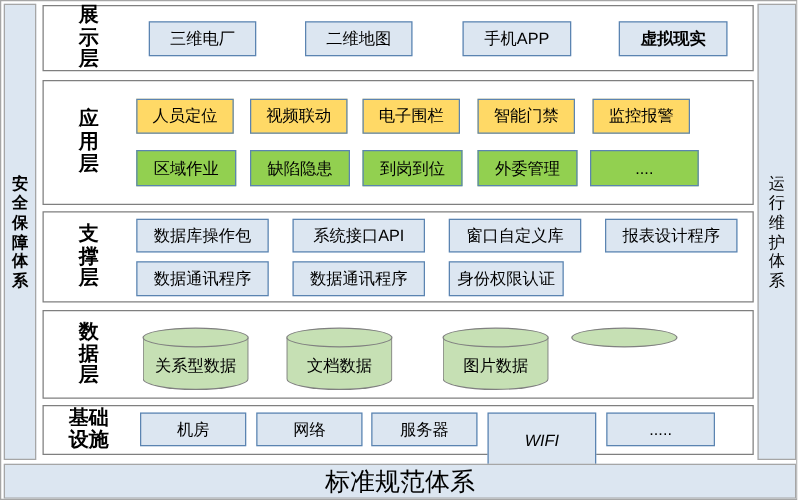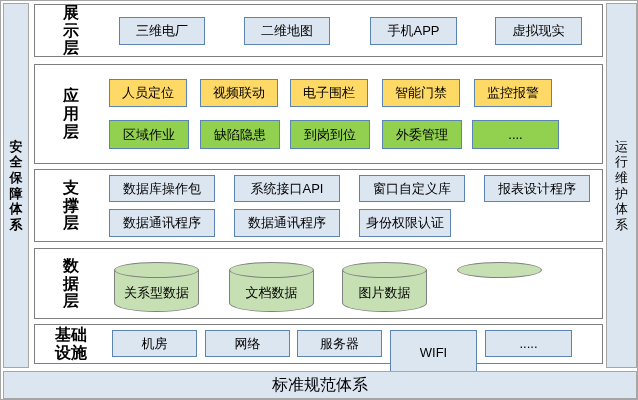--- a/index.html
+++ b/index.html
@@ -1,20 +1,20 @@
 <!DOCTYPE html>
 <html style="--panel_fill: #dce6f1; --panel_border: #a6a6a6; --layer_border: #7f7f7f; --box_blue_fill: #dce6f1; --box_border_blue: #5b84b1; --box_yellow_fill: #ffd966; --box_green_fill: #92d050; --cylinder_fill: #c6e0b4; --cylinder_border: #808080; --text_color: #000000;"><head>
 <meta charset="utf-8">
 <style>
   html,body{margin:0;padding:0;background:#fff;font-family:"Liberation Sans","DejaVu Sans",sans-serif;}
   .canvas{position:relative;width:638px;height:400px;background:#ffffff;border:1px solid var(--panel_border,#a6a6a6);box-sizing:border-box;overflow:hidden;color:var(--text_color,#000);}
   .side-bar{position:absolute;top:2px;width:26px;height:365px;background:var(--panel_fill,#dce6f1);border:1px solid var(--panel_border,#a6a6a6);box-sizing:border-box;display:flex;align-items:center;justify-content:center;}
   .side-bar.right{width:31px;}
   .vtext{width:1em;word-break:break-all;line-height:1.2;text-align:center;font-size:13px;}
-  .bottom-bar{position:absolute;left:2px;top:370px;width:634px;height:28px;background:var(--panel_fill,#dce6f1);border:1px solid var(--panel_border,#a6a6a6);box-sizing:border-box;display:flex;align-items:center;justify-content:center;font-size:16px;}
+  .bottom-bar{position:absolute;left:2px;top:370px;width:634px;height:28px;background:var(--panel_fill,#dce6f1);border:1px solid var(--panel_border,#a6a6a6);box-sizing:border-box;display:flex;align-items:center;justify-content:center;font-size:20px;}
   .layer{position:absolute;left:33px;width:569px;background:#fff;border:1.5px solid var(--layer_border,#808080);box-sizing:border-box;}
   .layer-label{position:absolute;left:0;top:0;bottom:0;width:72px;display:flex;align-items:center;justify-content:center;font-weight:bold;font-size:16px;}
   .layer-label .stack{width:1.05em;word-break:break-all;line-height:1.12;text-align:center;}
   .layer-label .stack2{width:2.1em;word-break:break-all;line-height:1.15;text-align:center;}
   .box{position:absolute;box-sizing:border-box;border:1px solid var(--box_border_blue,#5b84b1);background:var(--box_blue_fill,#dce6f1);display:flex;align-items:center;justify-content:center;font-size:13px;white-space:nowrap;}
   .box.yellow{background:var(--box_yellow_fill,#ffd966);}
   .box.green{background:var(--box_green_fill,#92d050);}
   .cyl{position:absolute;width:85px;height:50px;}
   .cyl-body{position:absolute;left:0;right:0;top:8px;bottom:0;background:var(--cylinder_fill,#c6e0b4);border:1px solid var(--cylinder_border,#808080);border-top:none;border-radius:0 0 42px 42px / 0 0 9px 9px;box-sizing:border-box;display:flex;align-items:center;justify-content:center;font-size:13px;padding-top:5px;white-space:nowrap;}
   .cyl-top{position:absolute;left:0;right:0;top:0;height:16px;background:var(--cylinder_fill,#c6e0b4);border:1px solid var(--cylinder_border,#808080);border-radius:50%;box-sizing:border-box;}
@@ -32,21 +32,21 @@
     <div class="vtext">运行维护体系</div>
   </div>
 
   <div class="layer" style="top:3px;height:53px;">
     <div class="layer-label">
         <div class="stack">展示层</div>
       </div>
     <div class="box" style="left:84px;top:12px;width:86px;height:28px;">三维电厂</div>
     <div class="box" style="left:209px;top:12px;width:86px;height:28px;">二维地图</div>
     <div class="box" style="left:335px;top:12px;width:87px;height:28px;">手机APP</div>
-    <div class="box" style="left:460px;top:12px;width:87px;height:28px;">虚拟现实</div>
+    <div class="box" style="left:460px;top:12px;width:87px;height:28px;font-weight:bold;">虚拟现实</div>
   </div>
 
   <div class="layer" style="top:63px;height:100px;">
     <div class="layer-label">
         <div class="stack">应用层</div>
       </div>
     <div class="box yellow" style="left:74px;top:14px;width:78px;height:28px;">人员定位</div>
     <div class="box yellow" style="left:165px;top:14px;width:78px;height:28px;">视频联动</div>
     <div class="box yellow" style="left:255px;top:14px;width:78px;height:28px;">电子围栏</div>
     <div class="box yellow" style="left:347px;top:14px;width:78px;height:28px;">智能门禁</div>
@@ -76,37 +76,37 @@
         <div class="stack">数据层</div>
       </div>
     <div class="cyl" style="left:79px;top:13px;">
       <div class="cyl-body">关系型数据</div>
       <div class="cyl-top"></div>
     </div>
     <div class="cyl" style="left:194px;top:13px;">
       <div class="cyl-body">文档数据</div>
       <div class="cyl-top"></div>
     </div>
-    <div class="cyl" style="left:307px;top:13px;">
+    <div class="cyl" style="left:319px;top:13px;">
       <div class="cyl-body">图片数据</div>
       <div class="cyl-top"></div>
     </div>
     <div class="cyl" style="left:422px;top:13px;">
       <div class="cyl-top"></div>
     </div>
   </div>
 
   <div class="layer" style="top:323px;height:40px;">
     <div class="layer-label">
         <div class="stack2">基础设施</div>
       </div>
     <div class="box" style="left:77px;top:5px;width:85px;height:27px;">机房</div>
     <div class="box" style="left:170px;top:5px;width:85px;height:27px;">网络</div>
     <div class="box" style="left:262px;top:5px;width:85px;height:27px;">服务器</div>
-    <div class="box" style="left:355px;top:5px;width:87px;height:44px;">WIFI</div>
+    <div class="box" style="left:355px;top:5px;width:87px;height:44px;font-style:italic;">WIFI</div>
     <div class="box" style="left:450px;top:5px;width:87px;height:27px;">.....</div>
   </div>
 
   <div class="bottom-bar">
     <span>标准规范体系</span>
   </div>
 
 </div>
 
 </body></html>

